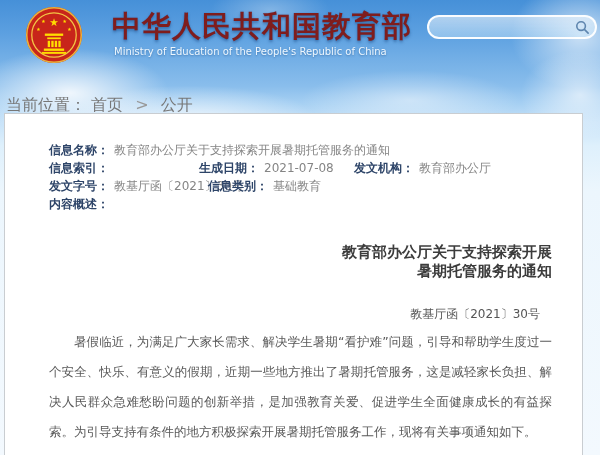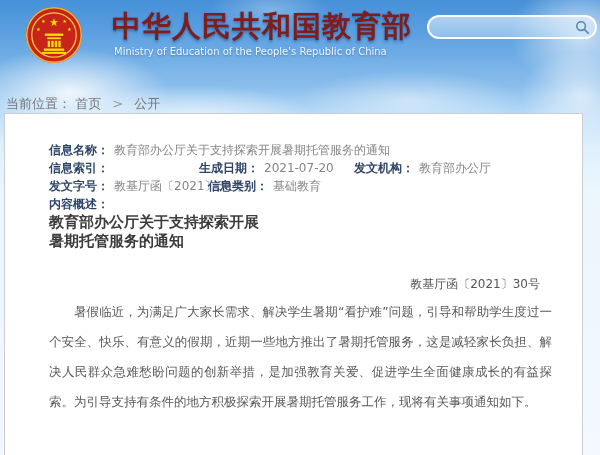--- a/index.html
+++ b/index.html
@@ -27,38 +27,38 @@
     text-shadow:0 1px 2px rgba(25,75,135,.5);white-space:nowrap;}
   .search-box{position:absolute;left:427px;top:15px;width:166px;height:20px;
     border:2px solid rgba(255,255,255,.95);border-radius:13px;
     background:linear-gradient(180deg, rgba(255,255,255,.55), rgba(200,230,250,.45));
     display:flex;align-items:center;}
   .search-box input{flex:1;min-width:0;background:transparent;border:none;outline:none;
     height:100%;padding:0 4px 0 10px;font-size:12px;color:#2f5b8c;}
   .search-icon{width:15px;height:15px;margin-right:5px;flex:0 0 auto;}
 
   
-  .breadcrumb{position:absolute;left:6px;top:95px;font-size:13px;color:#777;}
+  .breadcrumb{position:absolute;left:6px;top:95px;font-size:16px;color:#777;}
   .breadcrumb a{color:#777;text-decoration:none;cursor:pointer;}
   .crumb-sep{margin:0 7px;color:#999;}
 
   
   .panel{position:absolute;left:4px;top:113px;width:579px;height:400px;
     background:#ffffff;border:1px solid #c9cdd1;box-sizing:border-box;
     padding:27px 30px 0 44px;}
 
   .meta{font-size:12px;color:#858585;}
   .meta-row{display:flex;line-height:18px;white-space:nowrap;}
   .meta-label{font-weight:bold;color:#2d4468;margin-right:5px;flex:0 0 auto;}
   .meta-cell{display:flex;flex:0 0 auto;}
   .w-a{width:231px;}
   .w-b{width:155px;}
   .w-c{width:159px;}
 
-  .doc-title{text-align:left;font-size:15px;font-weight:bold;
+  .doc-title{margin-top:30px;text-align:right;font-size:15px;font-weight:bold;
     color:#3c3c3c;line-height:19px;}
   .doc-number{margin-top:25px;text-align:right;padding-right:12px;font-size:12px;color:#555;}
   .salutation{margin-top:24px;font-size:12.5px;color:#595959;}
   .body-text{margin-top:4px;font-size:12.5px;color:#595959;line-height:30px;
     text-align:justify;text-indent:2em;}
 </style>
 </head>
 <body>
 
 <div class="cloud c1"></div>
@@ -114,21 +114,21 @@
     <div class="meta-row">
       <span class="meta-label">信息名称：</span>
       <span class="meta-value">教育部办公厅关于支持探索开展暑期托管服务的通知</span>
     </div>
     <div class="meta-row">
       <span class="meta-cell w-a">
         <span class="meta-label">信息索引：</span>
       </span>
       <span class="meta-cell w-b" style="margin-left:-81px;">
         <span class="meta-label">生成日期：</span>
-        <span class="meta-value">2021-07-20</span>
+        <span class="meta-value">2021-07-08</span>
       </span>
       <span class="meta-cell">
         <span class="meta-label">发文机构：</span>
         <span class="meta-value">教育部办公厅</span>
       </span>
     </div>
     <div class="meta-row">
       <span class="meta-cell w-c">
         <span class="meta-label">发文字号：</span>
         <span class="meta-value">教基厅函〔2021〕30号</span>

